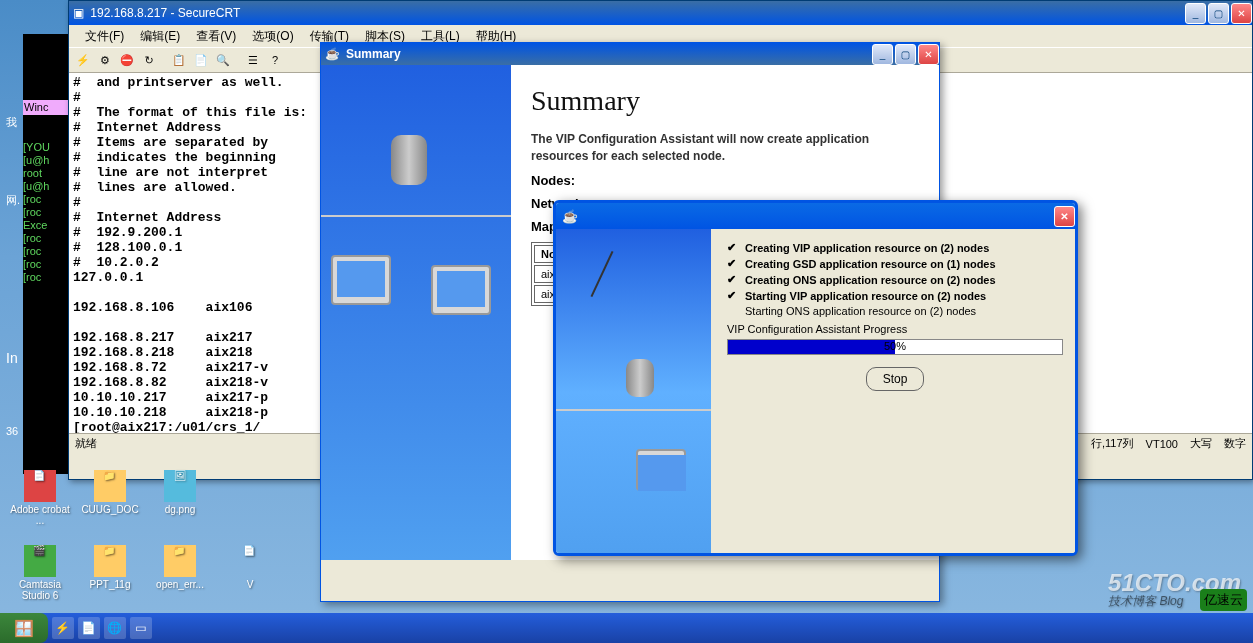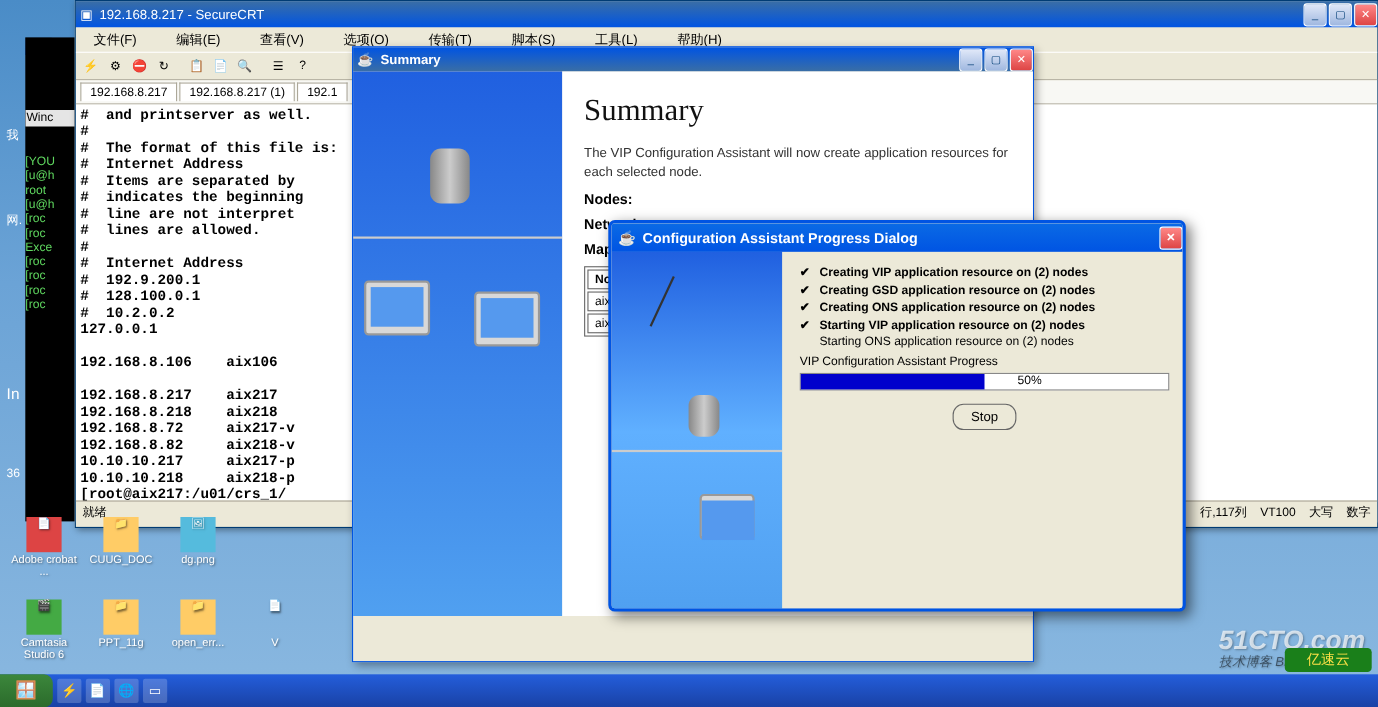--- a/index.html
+++ b/index.html
@@ -9,21 +9,21 @@
 .desktop-icons-row2 { position: absolute; left: 5px; top: 470px; display: flex; flex-direction: row; }
 .desktop-icons-row2 .desktop-icon { width: 70px; }
 
 
 .securecrt { position: absolute; left: 68px; top: 0; width: 1185px; height: 480px; background: #ece9d8; border: 1px solid #003c74; box-shadow: 2px 2px 6px rgba(0,0,0,0.4); }
 .titlebar-crt { height: 24px; background: linear-gradient(to bottom, #3a6ea5, #0054e3); display: flex; align-items: center; padding-left: 4px; color: white; font-size: 12px; }
 .titlebar-crt .spacer { flex: 1; }
 .winbtn { width: 21px; height: 21px; margin-left: 2px; background: linear-gradient(to bottom, #e0e8f8, #a0b8e0); border: 1px solid #fff; border-radius: 3px; display: flex; align-items: center; justify-content: center; font-size: 10px; color: #003c74; cursor: pointer; }
 .winbtn.close { background: linear-gradient(to bottom, #f88, #d44); color: white; }
 
-.menubar-crt { height: 22px; background: #ece9d8; display: flex; align-items: center; padding-left: 8px; font-size: 12px; gap: 20px; }
+.menubar-crt { height: 22px; background: #ece9d8; display: flex; align-items: center; padding-left: 8px; font-size: 12px; }
 .menubar-crt span { padding: 2px 8px; cursor: pointer; }
 .toolbar-crt { height: 26px; background: #ece9d8; border-top: 1px solid #fff; border-bottom: 1px solid #aca899; display: flex; align-items: center; padding-left: 4px; gap: 2px; }
 .tb-btn { width: 20px; height: 20px; border: 1px solid transparent; display: flex; align-items: center; justify-content: center; font-size: 11px; cursor: pointer; }
 .tabs-crt { height: 22px; background: #f8f8f4; border-bottom: 1px solid #aca899; display: flex; align-items: center; padding-left: 4px; gap: 2px; font-size: 11px; }
 .tab-item { padding: 2px 8px; border: 1px solid #aca899; border-bottom: none; background: #fff; cursor: pointer; }
 
 .terminal { background: white; font-family: "Courier New", monospace; font-size: 13px; font-weight: bold; line-height: 15px; padding: 2px 4px; color: black; height: 360px; overflow: hidden; white-space: pre; }
 .statusbar-crt { height: 20px; background: #ece9d8; border-top: 1px solid #aca899; display: flex; align-items: center; font-size: 11px; padding: 0 6px; gap: 12px; }
 .statusbar-crt .spacer { flex: 1; }
 
@@ -32,60 +32,60 @@
 .side-terminal .w { color: #ccc; }
 .side-title { position: absolute; left: 23px; top: 34px; background: linear-gradient(to bottom,#3a6ea5,#0054e3); color: white; font-size: 11px; padding: 2px 6px; }
 
 
 .summary-window { position: absolute; left: 320px; top: 42px; width: 620px; height: 560px; background: #ece9d8; border: 1px solid #0054e3; box-shadow: 3px 3px 8px rgba(0,0,0,0.4); }
 .titlebar-sum { height: 22px; background: linear-gradient(to bottom, #0054e3, #3a6ea5); display: flex; align-items: center; padding-left: 4px; color: white; font-size: 12px; }
 .summary-body { display: flex; height: 495px; }
 .summary-graphic { width: 190px; background: linear-gradient(to bottom, #2060e0, #50a0f0); position: relative; overflow: hidden; }
 .summary-content { flex: 1; background: white; padding: 20px; font-size: 12px; }
 .summary-content h1 { font-family: Georgia, serif; font-size: 28px; margin-bottom: 14px; color: #111; font-weight: normal; }
-.summary-content p { margin-bottom: 0; line-height: 1.4; color: #333; }
+.summary-content p { margin-bottom: 0; line-height: 1.4; color: #333; font-weight: bold; }
 .summary-content .node-label { font-weight: bold; margin-top: 8px; font-size: 13px; }
 .buttons-row { height: 42px; display: flex; align-items: center; justify-content: center; gap: 20px; border-top: 1px solid #aca899; }
 .dlg-btn { padding: 4px 22px; border: 1px solid #666; border-radius: 4px; background: #ece9d8; font-size: 12px; cursor: pointer; }
 
 
 .progress-window { position: absolute; left: 553px; top: 200px; width: 525px; height: 356px; background: #ece9d8; border: 3px solid #0054e3; border-radius: 6px; box-shadow: 4px 4px 12px rgba(0,0,0,0.5); overflow: hidden; }
 .titlebar-prog { height: 26px; background: linear-gradient(to bottom, #0a6ae5, #0054e3); display: flex; align-items: center; padding-left: 6px; color: white; font-size: 13px; font-weight: bold; }
 .progress-body { display: flex; height: 327px; }
 .progress-graphic { width: 155px; background: linear-gradient(to bottom, #2060e0, #60b0ff, #50a0f0); position: relative; overflow: hidden; }
 .progress-content { flex: 1; background: #ece9d8; padding: 12px 12px 12px 16px; font-size: 11px; }
 .progress-content .line { display: flex; align-items: center; gap: 6px; margin-bottom: 3px; }
 .progress-content .check { font-weight: bold; width: 12px; }
 .progress-content .bold { font-weight: bold; }
 .progress-label { margin-top: 6px; }
 .progressbar { height: 16px; border: 1px solid #888; background: white; margin-top: 4px; position: relative; }
 .progressbar-fill { height: 100%; background: #0000cc; }
-.progressbar-text { position: absolute; left: 50%; top: 0; transform: translateX(-50%); font-size: 11px; color: black; mix-blend-mode: normal; margin-left: 41px; }
+.progressbar-text { position: absolute; left: 50%; top: 0; transform: translateX(-50%); font-size: 11px; color: black; mix-blend-mode: normal; }
 .stop-btn { display: block; margin: 12px auto 0; padding: 4px 16px; border: 1px solid #666; border-radius: 10px; background: #ece9d8; font-size: 12px; cursor: pointer; }
 
 
 .taskbar { position: absolute; left: 0; bottom: 0; width: 100%; height: 30px; background: linear-gradient(to bottom, #245edb, #1941a5); display: flex; align-items: center; }
 .start-btn { height: 30px; padding: 0 14px; background: linear-gradient(to bottom, #3c873c, #2b6b2b); color: white; font-weight: bold; display: flex; align-items: center; border-radius: 0 8px 8px 0; cursor: pointer; }
 .tray-item { width: 22px; height: 22px; margin-left: 4px; background: rgba(255,255,255,0.2); border-radius: 2px; display: flex; align-items: center; justify-content: center; color: white; font-size: 12px; cursor: pointer; }
 
 
 .gfx-monitor { position: absolute; width: 60px; height: 50px; background: #d8d8d8; border: 2px solid #999; border-radius: 4px; }
 .gfx-monitor::after { content: ''; display: block; width: 48px; height: 36px; background: #5599ee; margin: 4px auto; }
 .gfx-cyl { position: absolute; width: 36px; height: 50px; background: linear-gradient(to right, #888, #ccc, #888); border-radius: 10px; }
 
 .watermark { position: absolute; right: 12px; bottom: 36px; color: rgba(255,255,255,0.7); font-size: 24px; font-weight: bold; font-style: italic; line-height: 1; text-shadow: 1px 1px 2px rgba(0,0,0,0.3);}
 .watermark .sub { font-size: 12px; font-weight: normal; color: rgba(0,0,0,0.5); }
-.corner-badge { position: absolute; right: 6px; bottom: 32px; background: #1a7f1a; color: #fde047; font-size: 13px; padding: 2px 20px; border-radius: 4px; }
+.corner-badge { position: absolute; right: 6px; bottom: 32px; background: #1a7f1a; color: #000000; font-size: 13px; padding: 2px 4px; border-radius: 4px; }
 </style>
 </head>
 <body>
 
 <div class="side-title"><span>dtt</span></div>
 <div class="side-terminal">
-  <div class="w" style="background:#e5e5e5;color:black;padding:1px;">Winc</div>
+  <div class="w" style="background:#f0abfc;color:black;padding:1px;">Winc</div>
   <div style="white-space:pre;">[YOU
 [u@h
 root
 [u@h
 [roc
 [roc
 Exce
 [roc
 [roc
 [roc
@@ -121,25 +121,20 @@
     <span class="tb-btn">⚙</span>
     <span class="tb-btn">⛔</span>
     <span class="tb-btn">↻</span>
     <span style="width:6px;"></span>
     <span class="tb-btn">📋</span>
     <span class="tb-btn">📄</span>
     <span class="tb-btn">🔍</span>
     <span style="width:6px;"></span>
     <span class="tb-btn">☰</span>
     <span class="tb-btn">?</span>
-  </div>
-  <div class="tabs-crt">
-    <span class="tab-item">192.168.8.217</span>
-    <span class="tab-item">192.168.8.217 (1)</span>
-    <span class="tab-item">192.1</span>
   </div>
   <div class="terminal">#  and printserver as well.
 #
 #  The format of this file is:
 #  Internet Address
 #  Items are separated by
 #  indicates the beginning
 #  line are not interpret
 #  lines are allowed.
 #
@@ -203,40 +198,39 @@
             </tr>
       </tbody>
         </table>
     </div>
   </div>
 </div>
 
 <div class="progress-window">
   <div class="titlebar-prog">
     <span>☕</span>
-    <span style="margin-left:6px;">Configuration Assistant Progress Dialog</span>
     <span style="flex:1"></span>
     <span class="winbtn close">✕</span>
   </div>
   <div class="progress-body">
     <div class="progress-graphic">
       <div style="position:absolute;top:20px;left:45px;width:2px;height:50px;background:#333;transform:rotate(25deg);"></div>
       <div class="gfx-cyl" style="top:130px;left:70px;width:28px;height:38px;"></div>
       <div class="gfx-monitor" style="top:220px;left:80px;width:50px;height:42px;"></div>
       <div style="position:absolute;top:180px;left:0;right:0;height:2px;background:#ccc;"></div>
     </div>
     <div class="progress-content">
       <div id="progress-lines">
           <div class="line bold">
             <span class="check">✔</span>
             <span>Creating VIP application resource on (2) nodes</span>
           </div>
           <div class="line bold">
             <span class="check">✔</span>
-            <span>Creating GSD application resource on (2) nodes</span>
+            <span>Creating GSD application resource on (1) nodes</span>
           </div>
           <div class="line bold">
             <span class="check">✔</span>
             <span>Creating ONS application resource on (2) nodes</span>
           </div>
           <div class="line bold">
             <span class="check">✔</span>
             <span>Starting VIP application resource on (2) nodes</span>
           </div>
           <div class="line">

